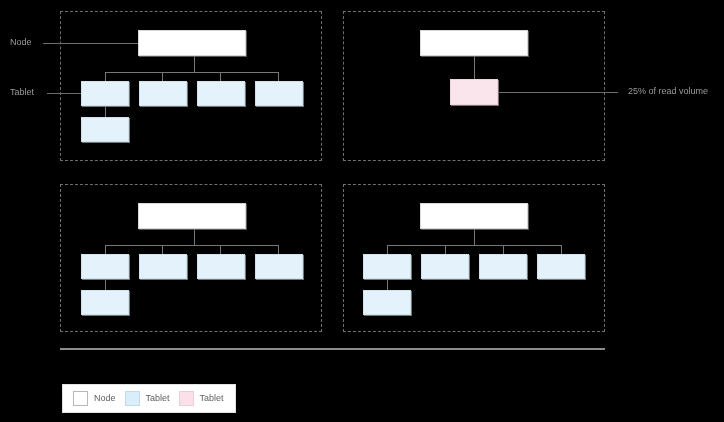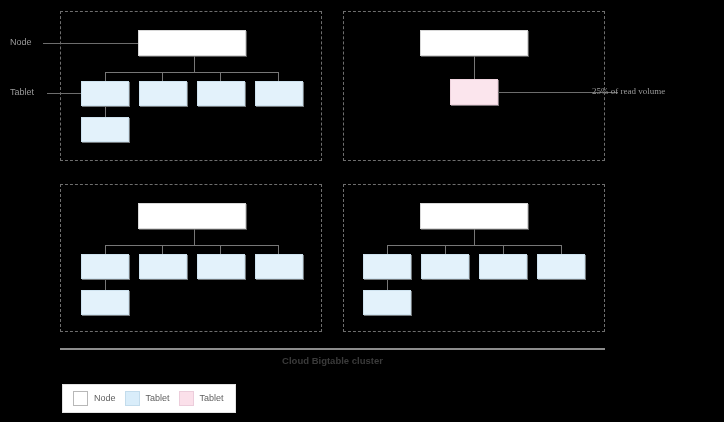--- a/index.html
+++ b/index.html
@@ -158,21 +158,21 @@
   <div class="box box-tablet-blue" style="left:81px; top:117px; width:48px; height:25px;"></div>
 
   <div class="quadrant" style="left:343px; top:11px; width:262px; height:150px;">
   </div>
 
   <div class="box box-node" style="left:420px; top:30px; width:108px; height:26px;"></div>
   <div class="line-v" style="left:474px; top:56px; height:23px;"></div>
   <div class="box box-tablet-pink" style="left:450px; top:79px; width:48px; height:26px;"></div>
 
   <div class="leader-h" style="left:498px; top:92px; width:120px;"></div>
-  <div class="callout-label" style="left:592px; top:86px;font-family:Liberation Serif, serif;">25% of read volume</div>
+  <div class="callout-label" style="left:628px; top:86px;">25% of read volume</div>
 
   <div class="quadrant" style="left:60px; top:184px; width:262px; height:148px;">
   </div>
 
   <div class="box box-node" style="left:138px; top:203px; width:108px; height:26px;"></div>
   <div class="line-v" style="left:194px; top:229px; height:16px;"></div>
   <div class="line-h" style="left:105px; top:245px; width:173px;"></div>
   <div class="line-v" style="left:105px; top:245px; height:9px;"></div>
   <div class="line-v" style="left:162px; top:245px; height:9px;"></div>
   <div class="line-v" style="left:220px; top:245px; height:9px;"></div>
@@ -195,21 +195,20 @@
   <div class="line-v" style="left:503px; top:245px; height:9px;"></div>
   <div class="line-v" style="left:561px; top:245px; height:9px;"></div>
   <div class="box box-tablet-blue" style="left:363px; top:254px; width:48px; height:25px;"></div>
   <div class="box box-tablet-blue" style="left:421px; top:254px; width:48px; height:25px;"></div>
   <div class="box box-tablet-blue" style="left:479px; top:254px; width:48px; height:25px;"></div>
   <div class="box box-tablet-blue" style="left:537px; top:254px; width:48px; height:25px;"></div>
   <div class="line-v" style="left:387px; top:279px; height:11px;"></div>
   <div class="box box-tablet-blue" style="left:363px; top:290px; width:48px; height:25px;"></div>
 
   <div class="cluster-divider" style="left:60px; top:348px; width:545px;"></div>
-  <div class="cluster-caption" style="left:60px; top:355px; width:545px;">Cloud Bigtable cluster</div>
 
   <div id="legend" style="left:62px; top:384px; width:174px; height:29px;">
     <div class="legend-item">
       <span class="legend-swatch sw-node"></span>
       <span class="legend-text">Node</span>
     </div>
     <div class="legend-item">
       <span class="legend-swatch sw-blue"></span>
       <span class="legend-text">Tablet</span>
     </div>

